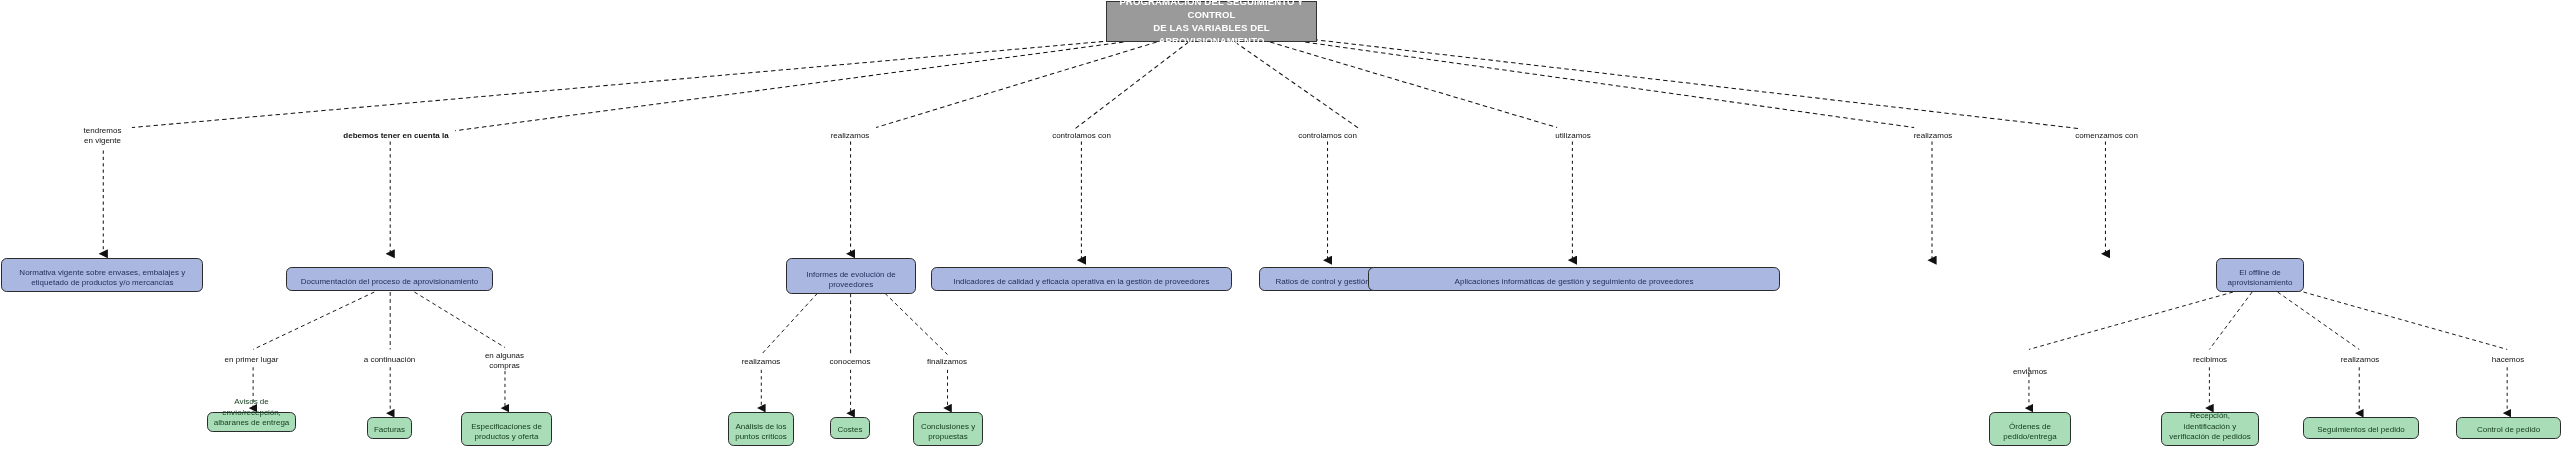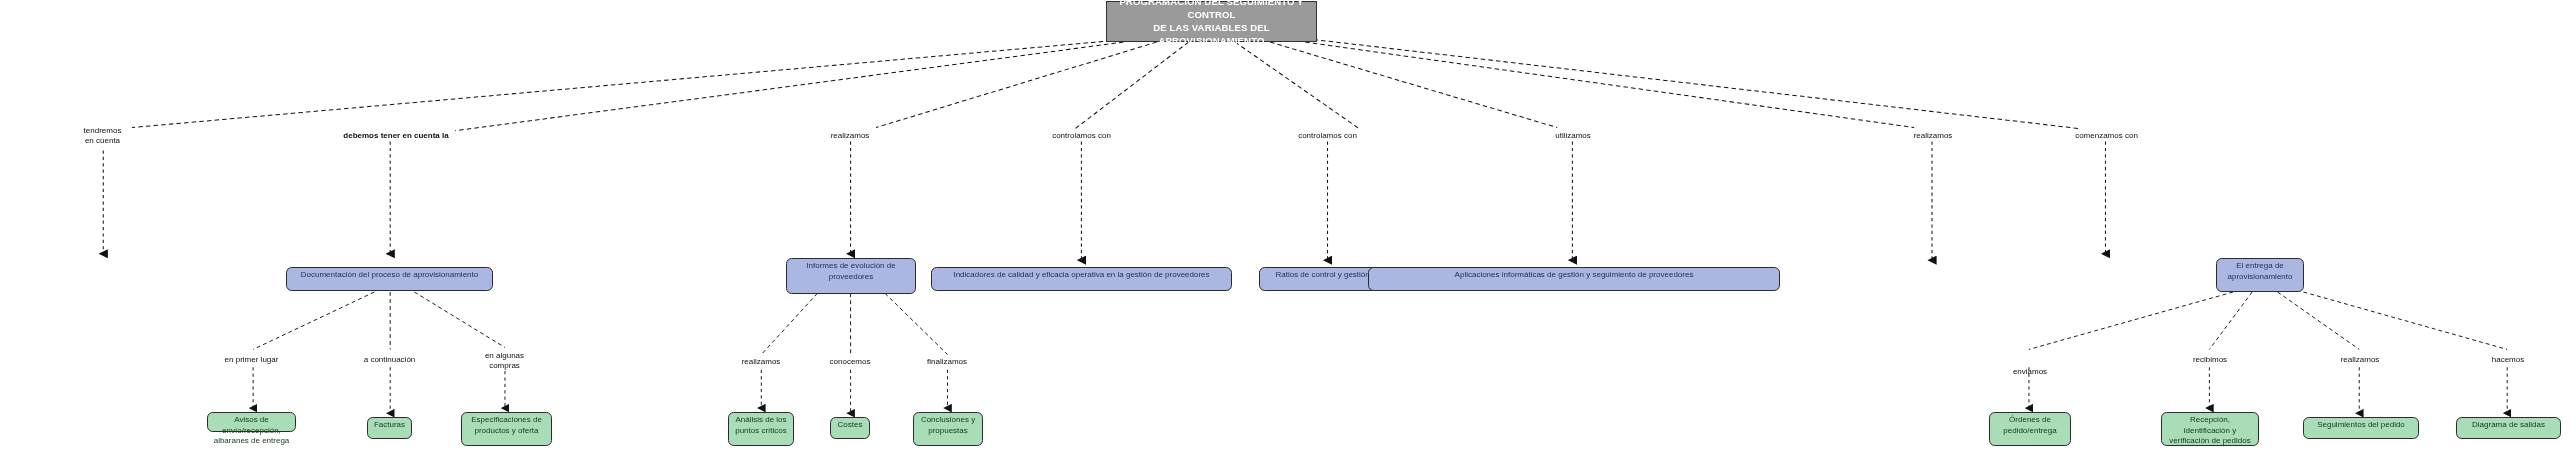--- a/index.html
+++ b/index.html
@@ -1,20 +1,20 @@
 <!DOCTYPE html>
 <html style="font-size:10.2px"><head>
 <meta charset="utf-8">
 <style>
   html,body{margin:0;padding:0;background:#ffffff;}
   body{font-family:"Liberation Sans",sans-serif;}
   #canvas{position:relative;width:2576px;height:454px;background:#ffffff;overflow:hidden;}
   #edges{position:absolute;left:0;top:0;width:2576px;height:454px;pointer-events:none;}
 
-  .node{position:absolute;box-sizing:border-box;display:flex;align-items:flex-start;justify-content:center;text-align:center;line-height:1.35;}
+  .node{position:absolute;box-sizing:border-box;display:flex;align-items:flex-end;justify-content:center;text-align:center;line-height:1.35;}
 
   .root{
     background:#9a9a9a;
     border:0.6px solid #333333;
     color:#ffffff;
     font-weight:bold;
     font-size:9.6px;
     letter-spacing:0.1px;
     text-transform:uppercase;
     padding:2.6px 6.4px;
@@ -103,35 +103,36 @@
       <path d="M3930,576 L3930,648" marker-end="url(#arrow)"></path>
     </g>
   </svg>
 
   <div class="node root" style="left:1106px;top:1.3px;width:211px;height:41px;flex-direction:column;">
     <span>PROGRAMACIÓN DEL SEGUIMIENTO Y CONTROL</span>
     <span>DE LAS VARIABLES DEL APROVISIONAMIENTO</span>
   </div>
 
   <div class="lbl" style="left:64px;top:126px;width:77px;">tendremos
-en cuenta</div>
+en vigente</div>
   <div class="lbl" style="left:332px;top:131px;width:128px;font-weight:bold;">debemos tener en cuenta la</div>
   <div class="lbl" style="left:818px;top:131px;width:64px;">realizamos</div>
   <div class="lbl" style="left:1037px;top:131px;width:89px;">controlamos con</div>
   <div class="lbl" style="left:1283px;top:131px;width:89px;">controlamos con</div>
   <div class="lbl" style="left:1541px;top:131px;width:64px;">utilizamos</div>
   <div class="lbl" style="left:1901px;top:131px;width:64px;">realizamos</div>
   <div class="lbl" style="left:2062px;top:131px;width:89px;">comenzamos con</div>
 
+  <div class="node blue" style="left:1.3px;top:258px;width:202px;height:34px;">Normativa vigente sobre envases, embalajes y etiquetado de productos y/o mercancías</div>
   <div class="node blue" style="left:286px;top:267px;width:207px;height:24px;">Documentación del proceso de aprovisionamiento</div>
   <div class="node blue" style="left:931px;top:267px;width:301px;height:24px;">Indicadores de calidad y eficacia operativa en la gestión de proveedores</div>
   <div class="node blue" style="left:786px;top:258px;width:130px;height:36px;">Informes de evolución de proveedores</div>
   <div class="node blue" style="left:1259px;top:267px;width:185px;height:24px;">Ratios de control y gestión de proveedores</div>
   <div class="node blue" style="left:1368px;top:267px;width:412px;height:24px;">Aplicaciones informáticas de gestión y seguimiento de proveedores</div>
-  <div class="node blue" style="left:2216px;top:258px;width:88px;height:34px;">El entrega de aprovisionamiento</div>
+  <div class="node blue" style="left:2216px;top:258px;width:88px;height:34px;">El offline de aprovisionamiento</div>
 
   <div class="lbl" style="left:207px;top:355px;width:89px;">en primer lugar</div>
   <div class="lbl" style="left:348px;top:355px;width:83px;">a continuación</div>
   <div class="lbl" style="left:466px;top:351px;width:77px;">en algunas
 compras</div>
   <div class="lbl" style="left:729px;top:357px;width:64px;">realizamos</div>
   <div class="lbl" style="left:818px;top:357px;width:64px;">conocemos</div>
   <div class="lbl" style="left:915px;top:357px;width:64px;">finalizamos</div>
   <div class="lbl" style="left:1998px;top:367px;width:64px;">enviamos</div>
   <div class="lbl" style="left:2178px;top:355px;width:64px;">recibimos</div>
@@ -140,16 +141,16 @@
 
   <div class="node green" style="left:207px;top:412px;width:89px;height:20px;">Avisos de envío/recepción, albaranes de entrega</div>
   <div class="node green" style="left:367px;top:417px;width:45px;height:22px;">Facturas</div>
   <div class="node green" style="left:461px;top:412px;width:91px;height:34px;">Especificaciones de productos y oferta</div>
   <div class="node green" style="left:728px;top:412px;width:66px;height:34px;">Análisis de los puntos críticos</div>
   <div class="node green" style="left:830px;top:417px;width:40px;height:22px;">Costes</div>
   <div class="node green" style="left:913px;top:412px;width:70px;height:34px;">Conclusiones y propuestas</div>
   <div class="node green" style="left:1989px;top:412px;width:82px;height:34px;">Órdenes de pedido/entrega</div>
   <div class="node green" style="left:2161px;top:412px;width:98px;height:34px;">Recepción, identificación y verificación de pedidos</div>
   <div class="node green" style="left:2303px;top:417px;width:116px;height:22px;">Seguimientos del pedido</div>
-  <div class="node green" style="left:2456px;top:417px;width:105px;height:22px;">Diagrama de salidas</div>
+  <div class="node green" style="left:2456px;top:417px;width:105px;height:22px;">Control de pedido</div>
 
 </div>
 
 
 </body></html>

